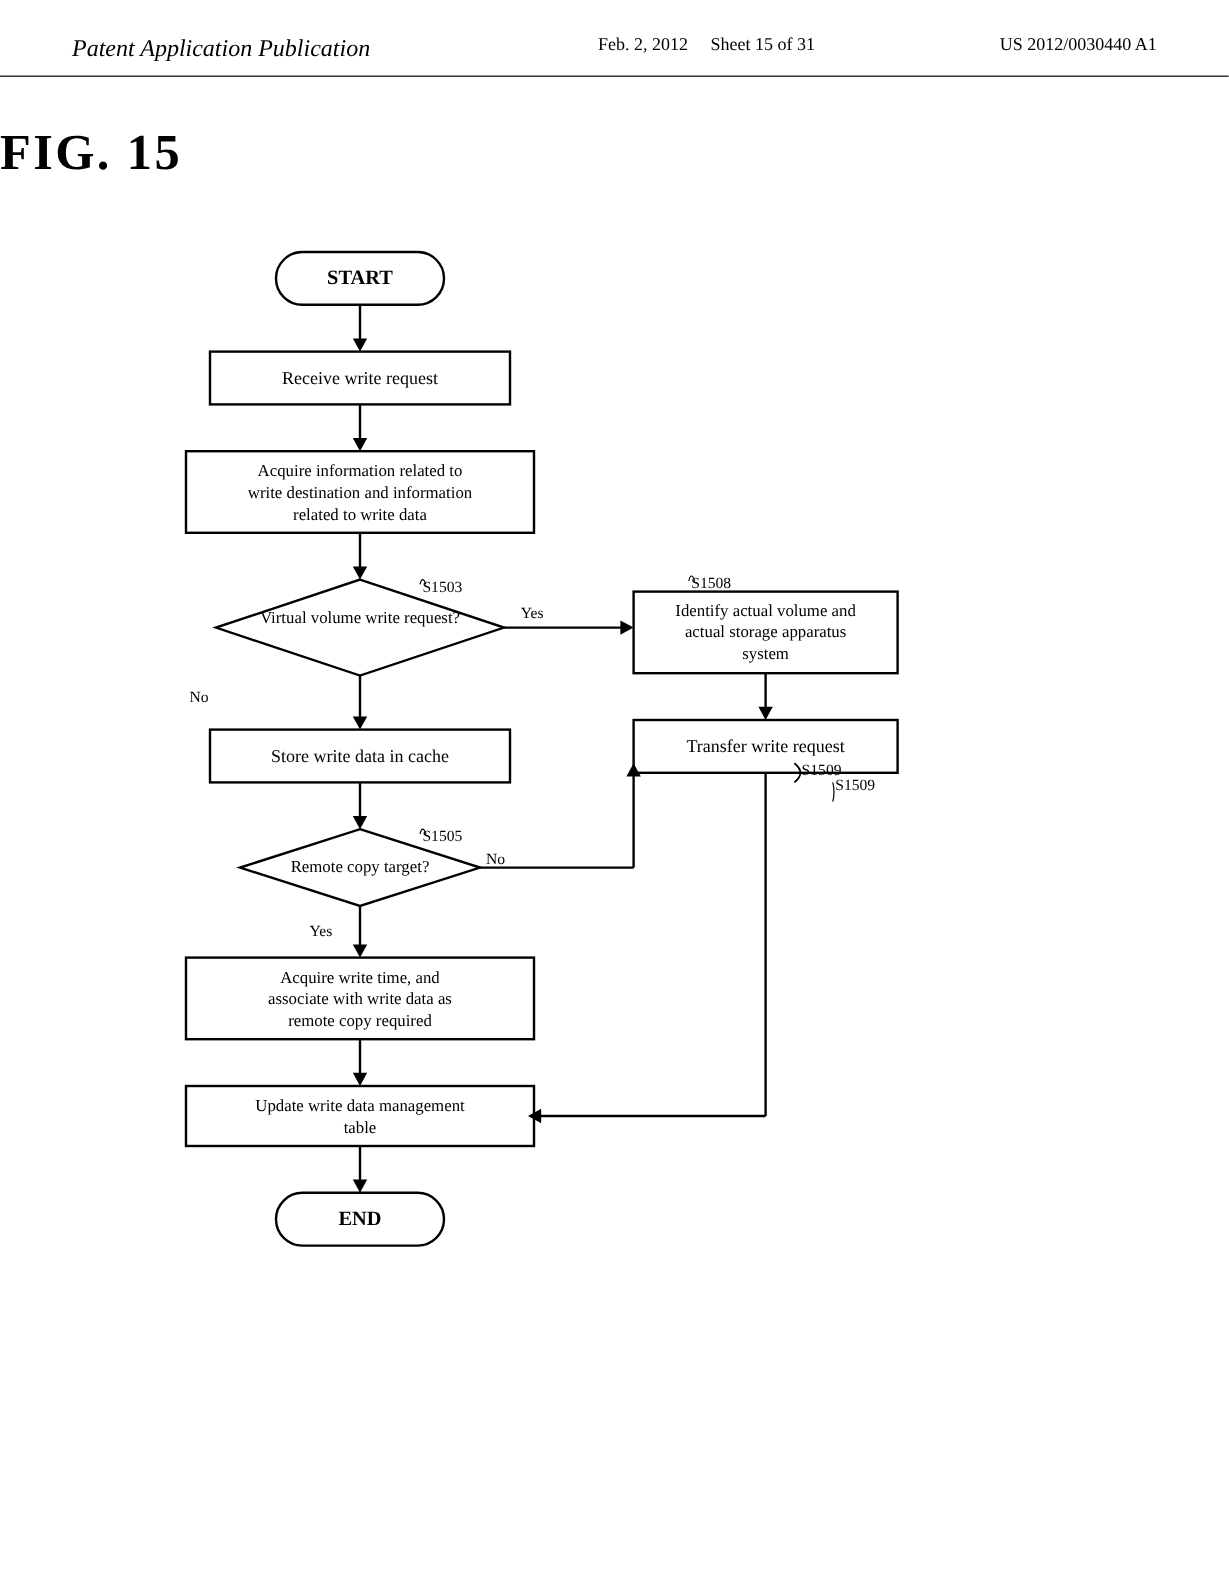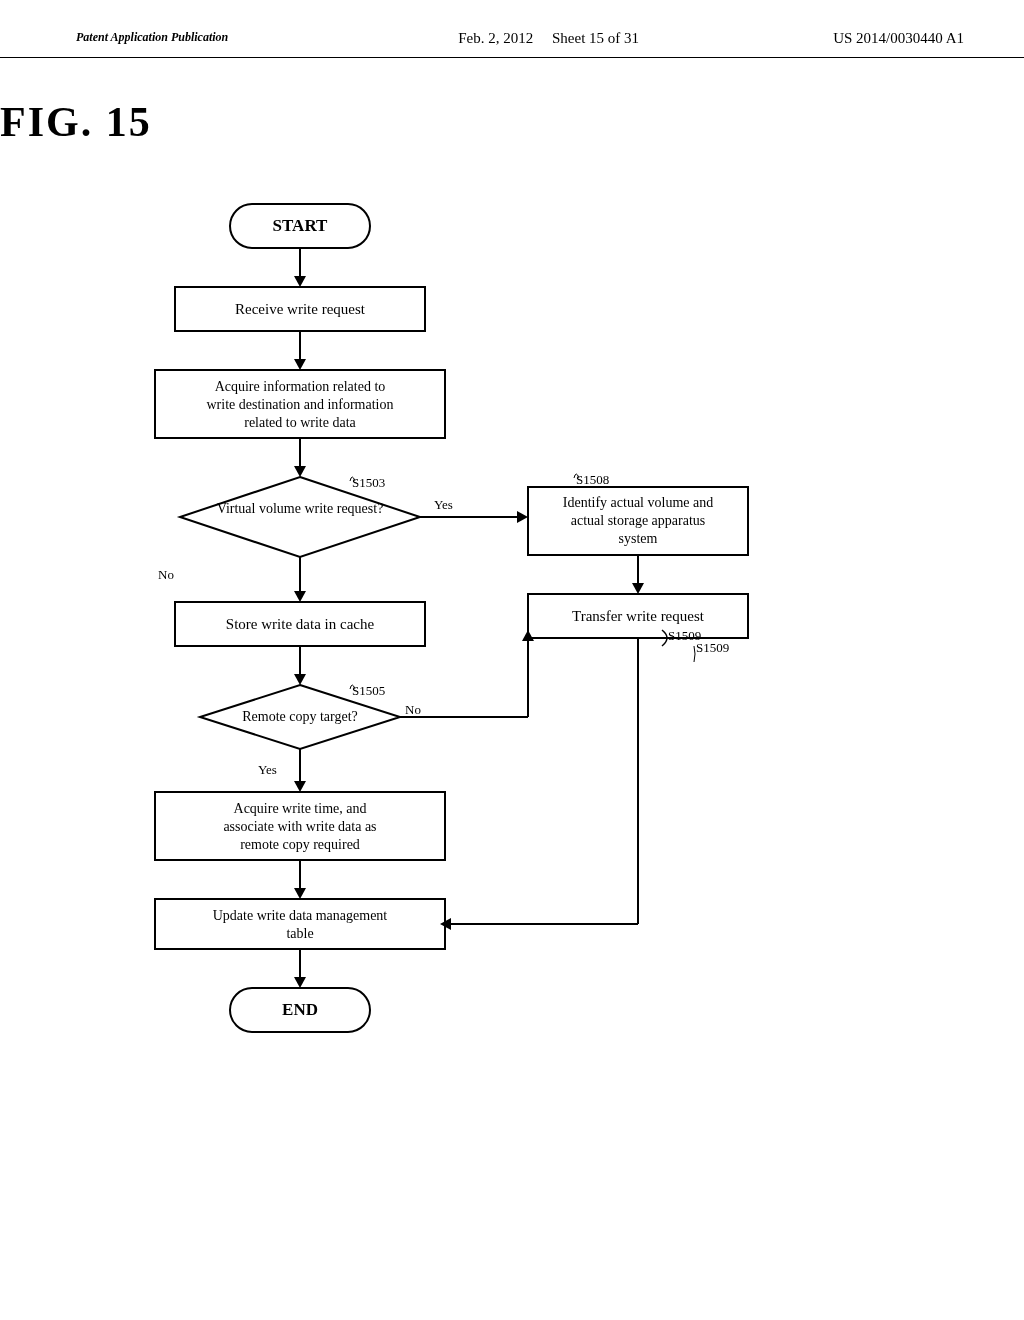--- a/index.html
+++ b/index.html
@@ -12,24 +12,23 @@
       overflow-x: hidden;
     }
     .header {
       display: flex;
       justify-content: space-between;
       align-items: flex-start;
       padding: 30px 60px 10px 60px;
       border-bottom: 1px solid #000;
     }
     .header-left {
-      font-size: 12px;
-      font-weight: bold;
+      font-size: 20px;
+      font-weight: normal;
       font-style: italic;
-      margin-left: 16px;
     }
     .header-center {
       font-size: 15px;
       text-align: center;
       margin-left: 36px;
     }
     .header-right {
       font-size: 15px;
     }
     .fig-title {
@@ -50,21 +49,21 @@
 </head>
 <body>
 
 <div class="header">
   <div class="header-left">Patent Application Publication</div>
   <div class="header-center">
     <span>Feb. 2, 2012</span>
     &nbsp;&nbsp;&nbsp;
     <span>Sheet 15 of 31</span>
   </div>
-  <div class="header-right">US 2014/0030440 A1</div>
+  <div class="header-right">US 2012/0030440 A1</div>
 </div>
 
 <div class="fig-title">FIG. 15</div>
 
 <div class="flowchart-svg-container">
   <svg width="820" height="1050" viewBox="0 0 820 1050">
 
     <rect x="230" y="20" width="140" height="44" rx="22" ry="22" fill="white" stroke="black" stroke-width="2"></rect>
     <text x="300" y="47" text-anchor="middle" font-size="17" font-weight="bold">START</text>
 

